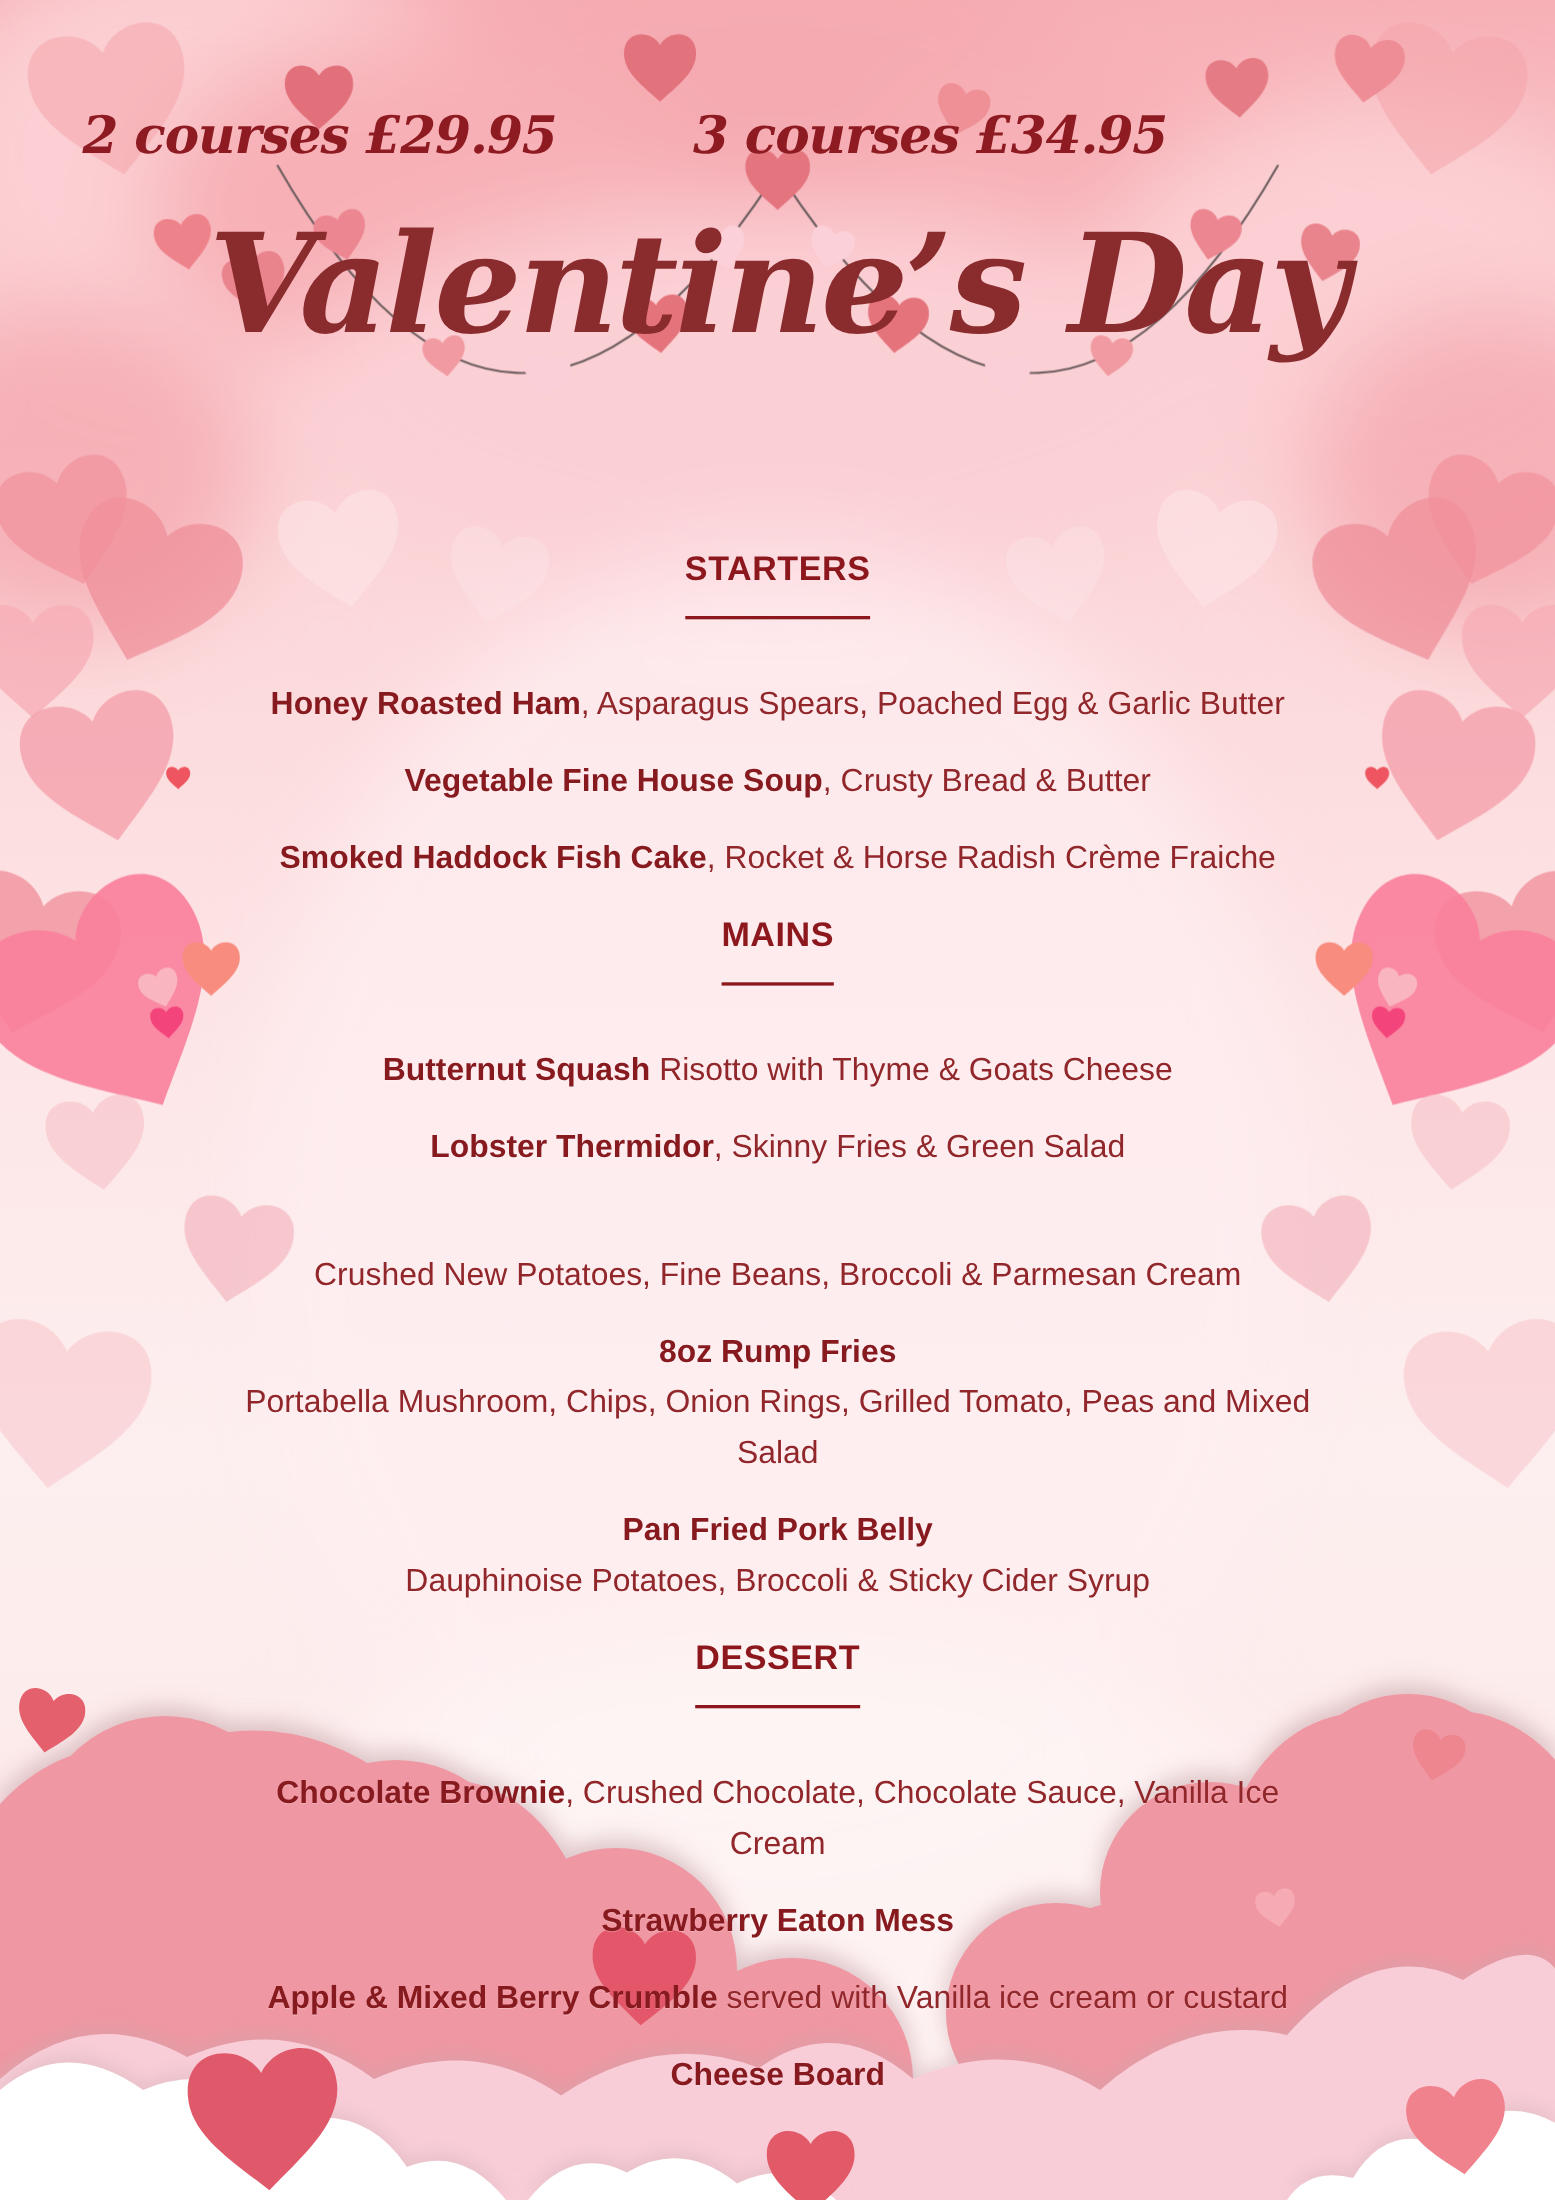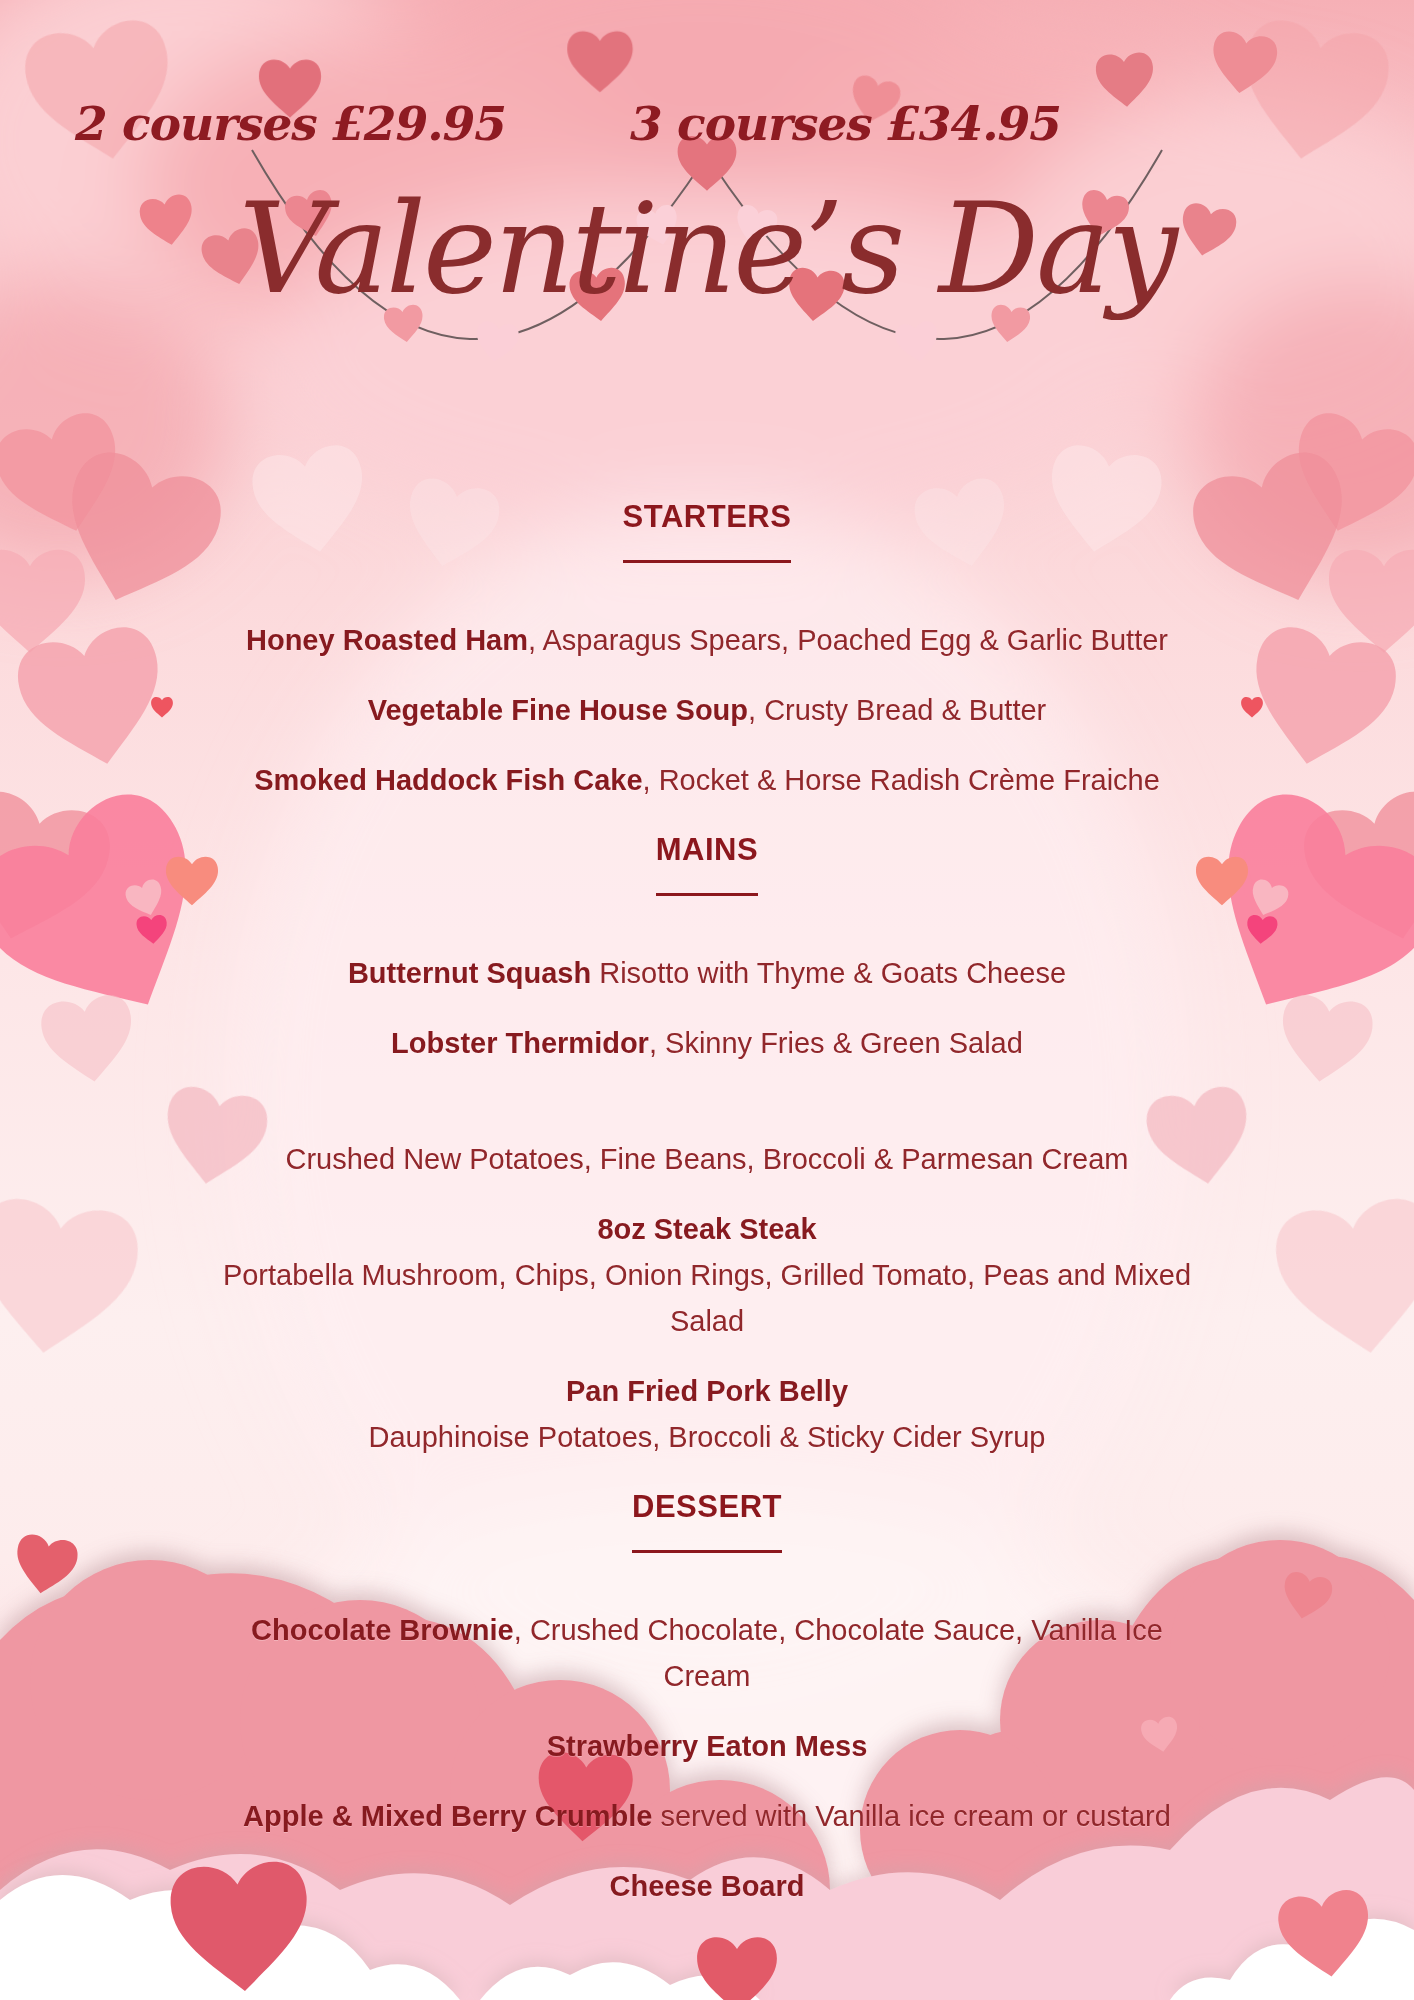--- a/index.html
+++ b/index.html
@@ -18,24 +18,24 @@
   .price{
     position:absolute;top:96px;
     font-family:"DejaVu Serif", serif;
     font-style:italic;font-weight:600;
     font-size:47px;color:#8e1b22;
     text-align:center;letter-spacing:-1px;white-space:nowrap;
   }
   .price-left{left:75px;width:410px;}
   .price-right{left:630px;width:410px;}
   .title{
-    position:absolute;top:168px;left:0;right:0;margin:6px;
+    position:absolute;top:168px;left:0;right:0;margin:16px;
     text-align:center;
     font-family:"DejaVu Serif", serif;
-    font-style:italic;font-weight:400;
+    font-style:italic;font-weight:700;
     font-size:125px;line-height:1.2;
     color:#8a2c2d;letter-spacing:-3px;
   }
   .menu{position:absolute;top:470px;left:0;right:0;text-align:center;}
   .sec-title{
     margin:24px 0 54px 0;
     font-size:31px;line-height:46px;font-weight:bold;
     color:#8c171d;letter-spacing:.5px;
   }
   .sec-title .u{
@@ -191,21 +191,21 @@
           <h2 class="sec-title"><span class="u">STARTERS</span></h2>
           <p class="item"><strong>Honey Roasted Ham</strong><span>, Asparagus Spears, Poached Egg &amp; Garlic Butter</span></p>
           <p class="item"><strong>Vegetable Fine House Soup</strong><span>, Crusty Bread &amp; Butter</span></p>
           <p class="item"><strong>Smoked Haddock Fish Cake</strong><span>, Rocket &amp; Horse Radish Crème Fraiche</span></p>
         </section>
         <section>
           <h2 class="sec-title"><span class="u">MAINS</span></h2>
           <p class="item"><strong>Butternut Squash</strong><span> Risotto with Thyme &amp; Goats Cheese</span></p>
           <p class="item"><strong>Lobster Thermidor</strong><span>, Skinny Fries &amp; Green Salad</span></p>
           <p class="item stacked"><br><span>Crushed New Potatoes, Fine Beans, Broccoli &amp; Parmesan Cream</span></p>
-          <p class="item stacked"><strong>8oz Steak Steak</strong><br><span>Portabella Mushroom, Chips, Onion Rings, Grilled Tomato, Peas and Mixed Salad</span></p>
+          <p class="item stacked"><strong>8oz Rump Fries</strong><br><span>Portabella Mushroom, Chips, Onion Rings, Grilled Tomato, Peas and Mixed Salad</span></p>
           <p class="item stacked"><strong>Pan Fried Pork Belly</strong><br><span>Dauphinoise Potatoes, Broccoli &amp; Sticky Cider Syrup</span></p>
         </section>
         <section>
           <h2 class="sec-title"><span class="u">DESSERT</span></h2>
           <p class="item"><strong>Chocolate Brownie</strong><span>, Crushed Chocolate, Chocolate Sauce, Vanilla Ice Cream</span></p>
           <p class="item"><strong>Strawberry Eaton Mess</strong></p>
           <p class="item"><strong>Apple &amp; Mixed Berry Crumble</strong><span> served with Vanilla ice cream or custard</span></p>
           <p class="item"><strong>Cheese Board</strong></p>
         </section>
       </main>

